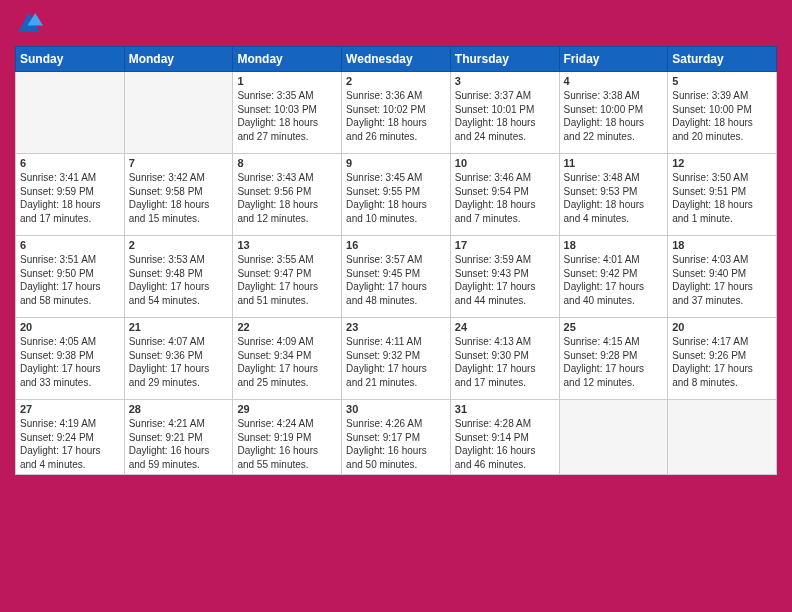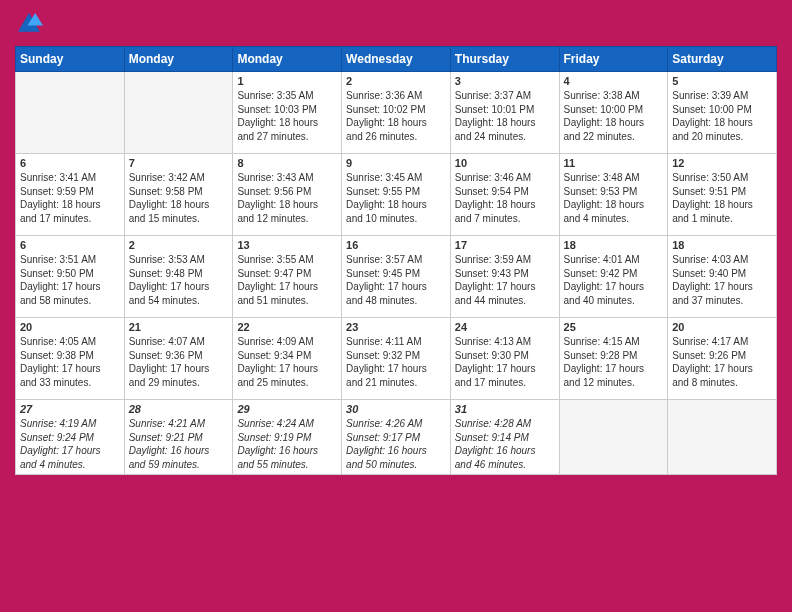--- a/index.html
+++ b/index.html
@@ -85,21 +85,20 @@
       display: block;
       margin-bottom: 2px;
     }
     .day-info {
       font-size: 10px;
       line-height: 1.35;
       color: #333;
     }
     .last-row td {
       height: 72px;
-      font-style: italic;
     }
   </style>
 </head>
 <body>
 
 <div class="page">
   <div class="header">
     <div class="logo">
       <svg class="logo-icon" viewBox="0 0 36 36">
         <polygon points="18,4 32,28 4,28" fill="#1565c0"></polygon>

